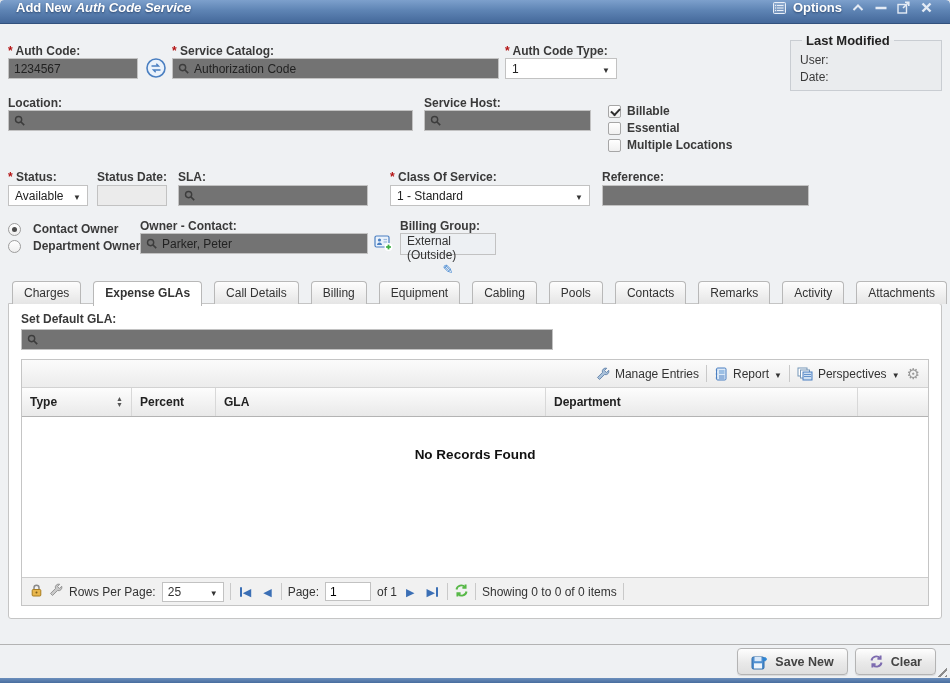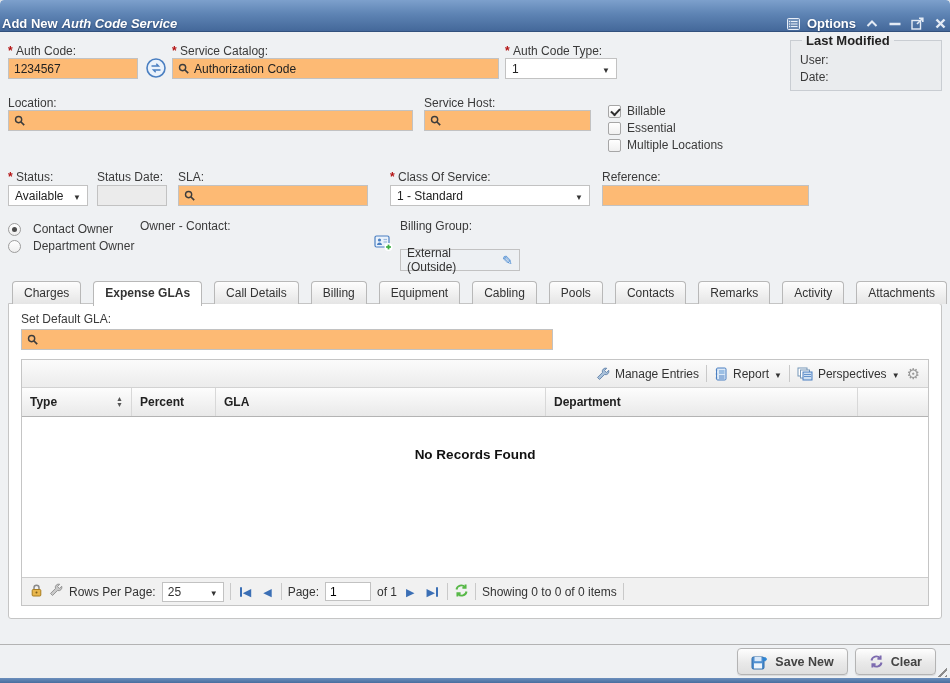--- a/index.html
+++ b/index.html
@@ -1,36 +1,36 @@
 <!DOCTYPE html>
 <html><head>
 <meta charset="utf-8">
 <style>
   * { margin:0; padding:0; box-sizing:border-box; }
   html,body { width:950px; height:683px; }
   body { font-family:"Liberation Sans", sans-serif; font-size:12px; color:#333; background:#dfe2e6; }
   .window { position:relative; width:950px; height:683px; background:#eff1f3; overflow:hidden; border-radius:4px 4px 0 0; }
 
   
-  .titlebar { position:absolute; left:0; top:0; width:100%; height:32px;
+  .titlebar { position:absolute; left:0; top:0; width:100%; height:24px;
     background:linear-gradient(180deg,#7da0cc 0%,#5e84b4 45%,#44689a 100%);
     border-bottom:1px solid #32517d; border-radius:4px 4px 0 0;
-    display:flex; align-items:flex-end; justify-content:space-between; padding:0 2px; }
+    display:flex; align-items:flex-start; justify-content:space-between; padding:0 16px; }
   .title { color:#fff; font-weight:bold; font-size:13px; text-shadow:0 1px 2px rgba(15,35,70,.6); }
   .title em { font-style:italic; margin-left:4px; }
   .tb-controls { display:flex; align-items:center; gap:8px; }
   .options-btn { display:flex; align-items:center; gap:6px; color:#fff; font-weight:bold; font-size:13px;
     text-shadow:0 1px 2px rgba(15,35,70,.6); cursor:default; }
   .tb-ico { display:flex; align-items:center; justify-content:center; width:15px; height:15px; }
 
   
   .abs { position:absolute; }
-  .lbl { font-size:12px; color:#3a3a3a; white-space:nowrap; }
+  .lbl { font-size:12px; color:#3a3a3a; white-space:nowrap;font-weight:bold; }
   .req::before { content:"* "; color:#b31212; font-weight:bold; }
-  .tfield { display:flex; align-items:center; height:21px; background:#fdba74; border:1px solid #c2c2c2; padding:0 5px; }
+  .tfield { display:flex; align-items:center; height:21px; background:#737373; border:1px solid #c2c2c2; padding:0 5px; }
   .tfield input { border:none; outline:none; flex:1; font-family:"Liberation Sans",sans-serif; font-size:12px; color:#222; background:transparent; min-width:0; }
   .tfield.search { gap:5px; }
   .tfield.disabled { background:#ebebeb; }
   .sel { display:flex; align-items:center; justify-content:space-between; height:21px; background:#fff; border:1px solid #c2c2c2; padding:0 6px; cursor:default; }
   .sel .val { font-size:12px; color:#222; }
   .caret::after { content:"▼"; font-size:8px; color:#333; }
   .mag { width:11px; height:11px; flex:none; }
 
   .fieldset-lm { border:1px solid #c9cdd2; background:#eaecee; padding:4px 9px 6px; }
   .fieldset-lm legend { font-weight:bold; font-size:13px; color:#222; padding:0 4px; margin-left:2px; }
@@ -232,34 +232,41 @@
 
   <div class="abs rad-row" style="left:8px; top:222px;">
     <span class="rad selected"></span>
     <span class="lbl">Contact Owner</span>
   </div>
   <div class="abs rad-row" style="left:8px; top:239px;">
     <span class="rad"></span>
     <span class="lbl">Department Owner</span>
   </div>
   <span class="abs lbl" style="left:140px; top:219px;">Owner - Contact:</span>
+  <div class="abs tfield search" style="left:140px; top:233px; width:228px;">
+    <svg class="mag" viewBox="0 0 11 11">
+        <circle cx="4.6" cy="4.6" r="3.1" fill="none" stroke="#3c3c3c" stroke-width="1.4"></circle>
+        <line x1="7" y1="7" x2="10.2" y2="10.2" stroke="#3c3c3c" stroke-width="1.7"></line>
+      </svg>
+    <input value="Parker, Peter" style="">
+  </div>
   <span class="abs" style="left:374px; top:234px;">
     <svg width="19" height="18" viewBox="0 0 19 18">
         <rect x="1" y="2" width="14" height="11" rx="1.5" fill="#eaf2fb" stroke="#4a7fc1" stroke-width="1.2"></rect>
         <circle cx="5.5" cy="6" r="1.6" fill="#4a7fc1"></circle>
         <path d="M3 11c0-1.7 1.1-2.6 2.5-2.6S8 9.3 8 11z" fill="#4a7fc1"></path>
         <line x1="9.5" y1="5.5" x2="13" y2="5.5" stroke="#9cbbdd" stroke-width="1.2"></line>
         <line x1="9.5" y1="8" x2="13" y2="8" stroke="#9cbbdd" stroke-width="1.2"></line>
         <circle cx="14.5" cy="13" r="4" fill="#fff"></circle>
         <line x1="14.5" y1="10.6" x2="14.5" y2="15.4" stroke="#3faf46" stroke-width="1.8"></line>
         <line x1="12.1" y1="13" x2="16.9" y2="13" stroke="#3faf46" stroke-width="1.8"></line>
       </svg>
   </span>
   <span class="abs lbl" style="left:400px; top:219px;">Billing Group:</span>
-  <div class="abs billing-box" style="left:400px; top:249px; width:120px;">
+  <div class="abs billing-box" style="left:400px; top:233px; width:96px;flex-direction:column;">
     <span>External (Outside)</span>
     <span class="pencil"></span>
   </div>
 
   <div class="tab-panel">
     <div class="tabs">
       <div class="tab">Charges</div>
       <div class="tab active">Expense GLAs</div>
       <div class="tab">Call Details</div>
       <div class="tab">Billing</div>

